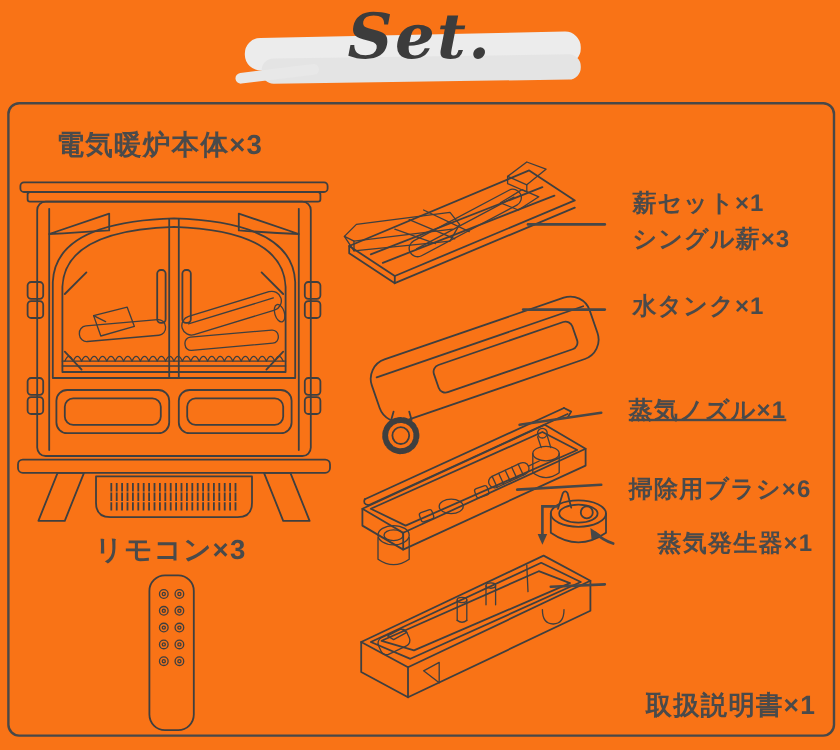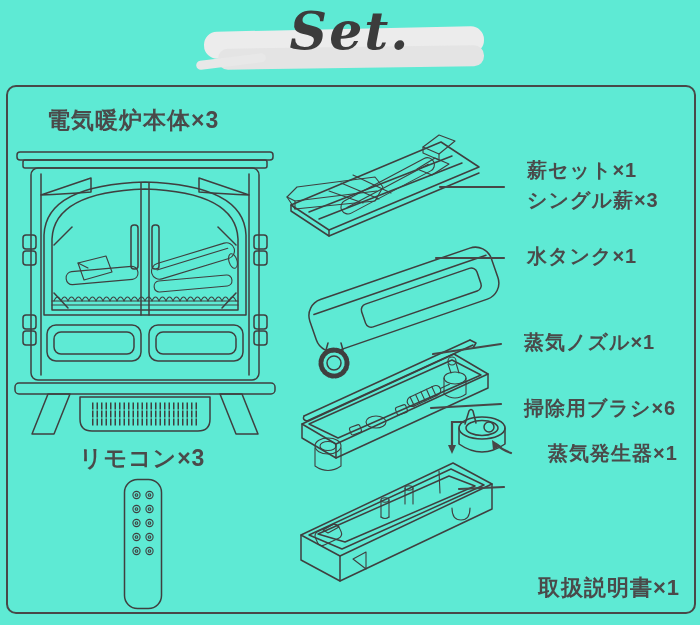--- a/index.html
+++ b/index.html
@@ -1,16 +1,16 @@
 <!DOCTYPE html>
 <html><head>
 <meta charset="utf-8">
 <style>
   html,body{margin:0;padding:0;background:#fff;}
-  #canvas{position:relative;width:700px;height:625px;background:#5eead4;overflow:hidden;
+  #canvas{position:relative;width:700px;height:625px;background:#f97316;overflow:hidden;
           font-family:"Liberation Sans",sans-serif;}
   
   .brush{position:absolute;background:#ececec;border-radius:13px;}
   #brush1{left:204px;top:29px;width:280px;height:27px;transform:rotate(-1.2deg);}
   #brush2{left:218px;top:47px;width:266px;height:21px;background:#e4e4e4;transform:rotate(-0.8deg);border-radius:10px;}
   #brush3{left:196px;top:57px;width:70px;height:9px;background:#e8e8e8;transform:rotate(-7deg);border-radius:6px;}
   #title{position:absolute;left:240px;top:0px;width:220px;text-align:center;
          font-family:"DejaVu Serif",serif;font-style:italic;font-weight:600;
          font-size:52px;color:#3c3c3c;letter-spacing:2px;}
   
@@ -19,21 +19,21 @@
   
   .lbl{position:absolute;font-weight:700;color:#4a4a4a;white-space:nowrap;
        letter-spacing:1px;line-height:1.08;}
   .lbl-lg{font-size:23px;}
   .lbl-md{font-size:20px;margin-left:20px;}
   #lbl-fireplace{left:47px;top:108px;}
   #lbl-remote{left:79px;top:446px;}
   #lbl-firewood{left:507px;top:160px;}
   #lbl-single{left:507px;top:190px;}
   #lbl-tank{left:507px;top:246px;}
-  #lbl-nozzle{left:504px;top:332px;}
+  #lbl-nozzle{left:504px;top:332px;text-decoration:underline;}
   #lbl-brush{left:504px;top:398px;}
   #lbl-generator{left:528px;top:443px;}
   #lbl-tray{left:507px;top:478px;}
   #lbl-manual{left:518px;top:576px;font-size:22px;margin-left:20px;}
   
   svg.art{position:absolute;overflow:visible;}
   .ln{fill:none;stroke:#3f3f3f;stroke-width:1.5;stroke-linejoin:round;stroke-linecap:round;}
   .thin{stroke-width:1.1;}
   #leaders{position:absolute;left:0;top:0;z-index:5;pointer-events:none;}
 </style>

